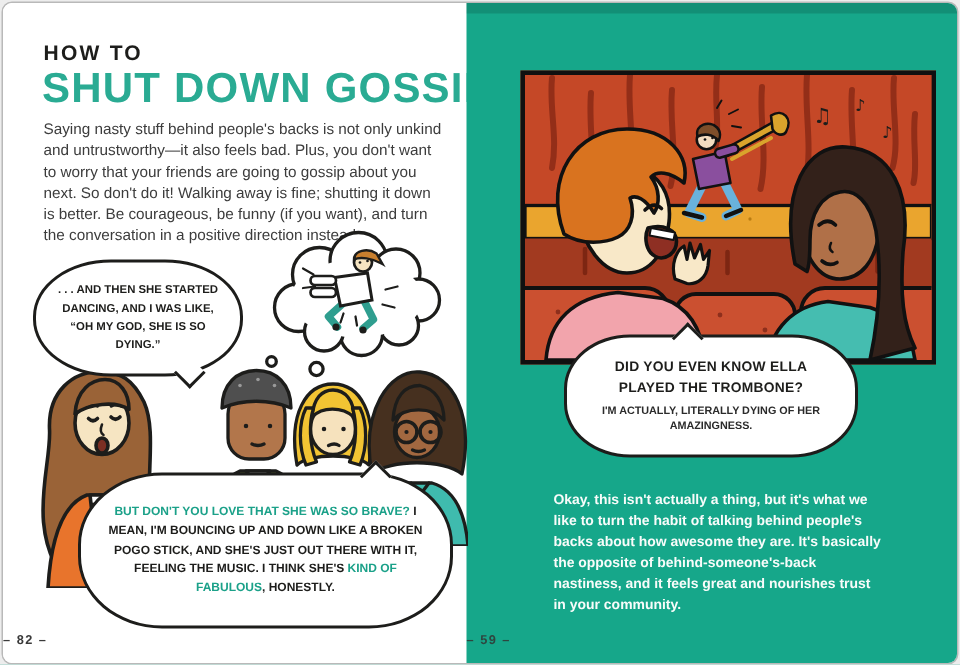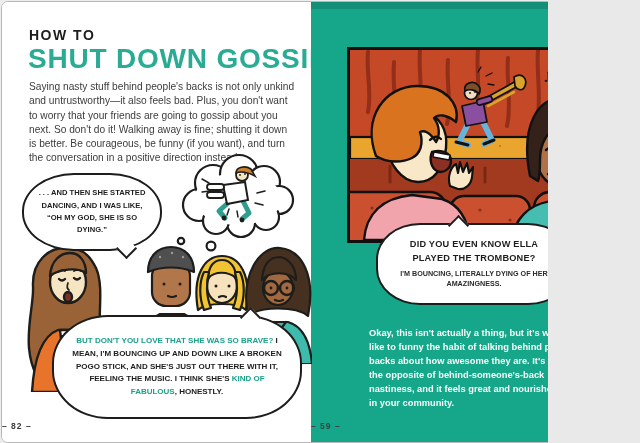--- a/index.html
+++ b/index.html
@@ -1,16 +1,16 @@
 <!DOCTYPE html>
 <html><head>
 <meta charset="utf-8">
 <style>
   html,body{margin:0;padding:0;background:#e9e9e9;font-family:"Liberation Sans",sans-serif;}
-  .canvas{position:relative;width:548px;height:443px;overflow:hidden;background:#ededed;}
+  .canvas{position:relative;width:640px;height:443px;overflow:hidden;background:#ededed;}
   .spread{position:absolute;left:1px;top:1px;width:636px;height:440px;border:1px solid #b9b9b9;
           border-radius:7px;overflow:hidden;background:#fff;}
   .page{position:absolute;top:0;height:100%;}
   .page-left{left:0;width:309px;background:#ffffff;}
   .page-right{left:309px;width:327px;background:#16a78a;}
   .top-shade{position:absolute;top:0;left:0;width:100%;height:7px;background:rgba(0,0,0,.14);}
 
   
   .kicker{position:absolute;left:27px;top:25px;font-size:14px;font-weight:900;letter-spacing:1.5px;color:#1d1d1b;}
   .title{position:absolute;left:26px;top:41px;font-size:28px;font-weight:900;letter-spacing:.8px;color:#2aab93;white-space:nowrap;}
@@ -252,22 +252,22 @@
             <path d="M180,126 C170,76 188,46 214,48 C244,50 258,78 252,118 C250,146 252,166 260,182 L230,190 C236,162 238,132 234,104 C230,84 220,76 210,78 C198,80 190,92 190,110 C190,118 190,126 188,131 Z" fill="#33211a"></path>
             <path d="M196,100 q6,-5 11,0" fill="none"></path>
             <path d="M204,112 q-2,4 1,6" fill="none" stroke-width="1.7"></path>
             <path d="M198,124 q5,4 10,1" fill="none"></path>
           </g>
         </svg>
       </div>
 
       <div class="bubble rbubble">
         <span class="q">DID YOU EVEN KNOW ELLA PLAYED THE TROMBONE?</span>
-        <span class="sub">I'M BOUNCING, LITERALLY DYING OF HER AMAZINGNESS.</span>
+        <span class="sub">I'M ACTUALLY, LITERALLY DYING OF HER AMAZINGNESS.</span>
         <span class="tail"></span>
       </div>
 
-      <div class="rbody">Okay, this isn't actually a thing, but it's what we like to funny the habit of talking behind people's backs about how awesome they are. It's basically the opposite of behind-someone's-back nastiness, and it feels great and nourishes trust in your community.</div>
+      <div class="rbody">Okay, this isn't actually a thing, but it's what we like to turn the habit of talking behind people's backs about how awesome they are. It's basically the opposite of behind-someone's-back nastiness, and it feels great and nourishes trust in your community.</div>
       <div class="pageno pageno-right">– 59 –</div>
     </div>
 
   </div>
 </div>
 
 </body></html>

